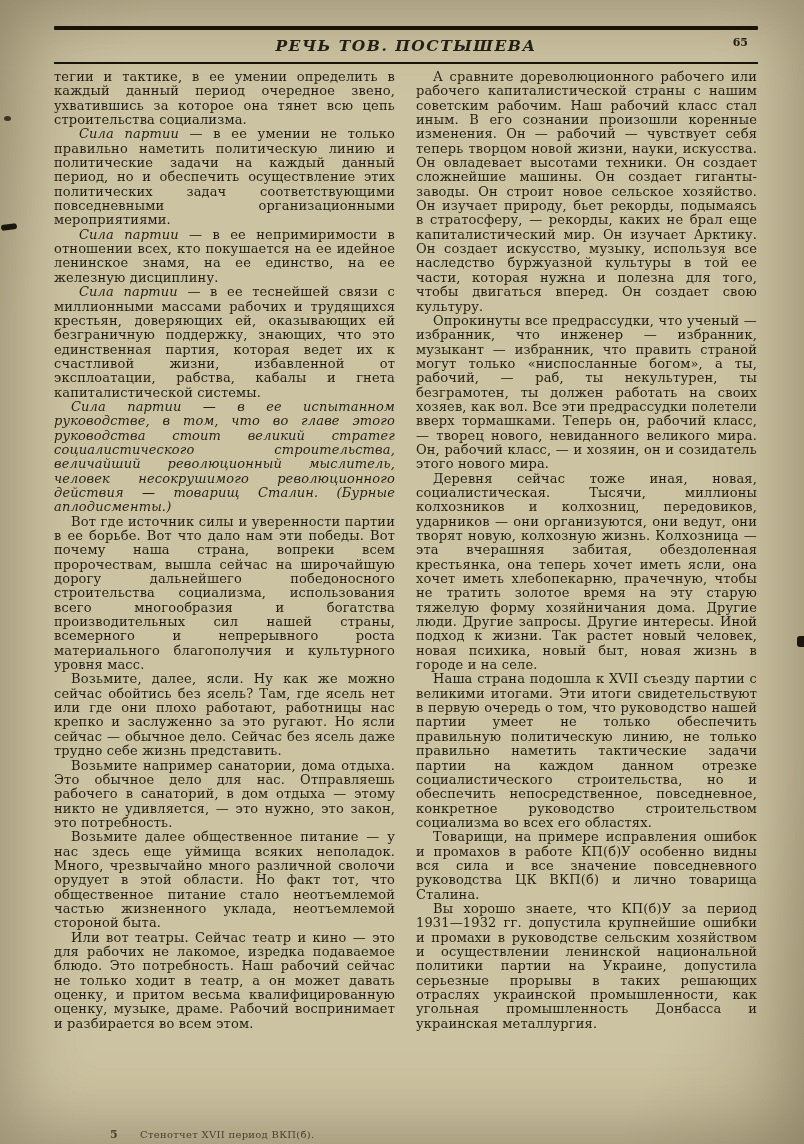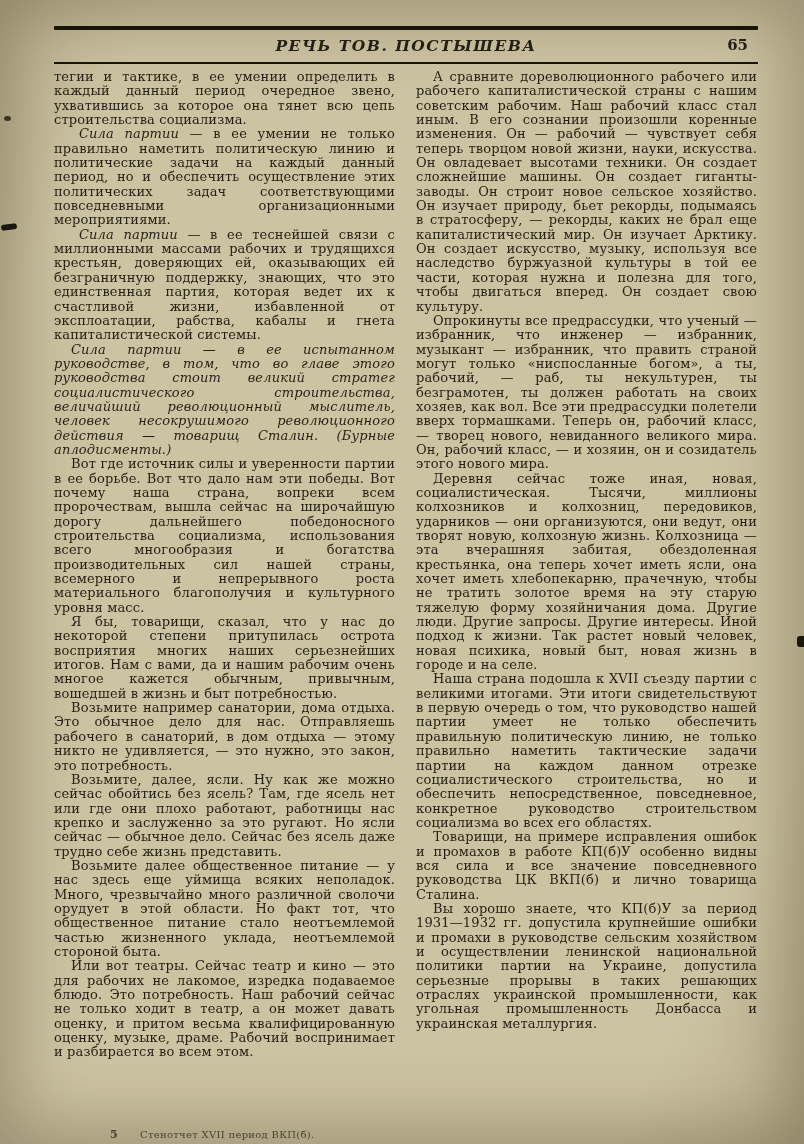--- a/index.html
+++ b/index.html
@@ -41,21 +41,21 @@
     margin-top: 2px;
   }
   .header .title {
     position: absolute; left: 0; right: 0; top: 4px;
     text-align: center;
     font-weight: bold; font-style: italic;
     font-size: 15.5px; letter-spacing: 1.5px;
   }
   .header .pagenum {
     position: absolute; right: 10px; top: 4px;
-    font-weight: bold; font-size: 15px;
+    font-weight: bold; font-size: 11px;
   }
   .columns {
     display: flex; gap: 21px;
     margin-top: 6px;
     height: 1038px;
     overflow: hidden;
   }
   .col {
     width: 341px;
     text-align: justify;
@@ -92,26 +92,26 @@
       <span class="title">РЕЧЬ ТОВ. ПОСТЫШЕВА</span>
       <span class="pagenum">65</span>
     </div>
 
     <div class="rule thin"></div>
 
     <div class="columns">
       <div class="col">
           <p class="no-indent">тегии и тактике, в ее умении определить в каждый данный период очередное звено, ухватившись за которое она тянет всю цепь строительства социализма.</p>
           <p><i class="lead">Сила партии</i> — в ее умении не только правильно наметить политическую линию и политические задачи на каждый данный период, но и обеспечить осуществление этих политических задач соответствующими повседневными организационными мероприятиями.</p>
+          <p><i class="lead">Сила партии</i> — в ее непримиримости в отношении всех, кто покушается на ее идейное ленинское знамя, на ее единство, на ее железную дисциплину.</p>
           <p><i class="lead">Сила партии</i> — в ее теснейшей связи с миллионными массами рабочих и трудящихся крестьян, доверяющих ей, оказывающих ей безграничную поддержку, знающих, что это единственная партия, которая ведет их к счастливой жизни, избавленной от эксплоатации, рабства, кабалы и гнета капиталистической системы.</p>
           <p class="italic">Сила партии — в ее испытанном руководстве, в том, что во главе этого руководства стоит великий стратег социалистического строительства, величайший революционный мыслитель, человек несокрушимого революционного действия — товарищ Сталин. (Бурные аплодисменты.)</p>
           <p>Вот где источник силы и уверенности партии в ее борьбе. Вот что дало нам эти победы. Вот почему наша страна, вопреки всем пророчествам, вышла сейчас на широчайшую дорогу дальнейшего победоносного строительства социализма, использования всего многообразия и богатства производительных сил нашей страны, всемерного и непрерывного роста материального благополучия и культурного уровня масс.</p>
-          <p>Я бы, товарищи, сказал, что у нас до некоторой степени притупилась острота восприятия многих наших серьезнейших итогов. Нам с вами, да и нашим рабочим очень многое кажется обычным, привычным, вошедшей в жизнь и быт потребностью.</p>
+          <p>Возьмите, далее, ясли. Ну как же можно сейчас обойтись без ясель? Там, где ясель нет или где они плохо работают, работницы нас крепко и заслуженно за это ругают. Но ясли сейчас — обычное дело. Сейчас без ясель даже трудно себе жизнь представить.</p>
           <p>Возьмите например санатории, дома отдыха. Это обычное дело для нас. Отправляешь рабочего в санаторий, в дом отдыха — этому никто не удивляется, — это нужно, это закон, это потребность.</p>
-          <p>Возьмите, далее, ясли. Ну как же можно сейчас обойтись без ясель? Там, где ясель нет или где они плохо работают, работницы нас крепко и заслуженно за это ругают. Но ясли сейчас — обычное дело. Сейчас без ясель даже трудно себе жизнь представить.</p>
           <p>Возьмите далее общественное питание — у нас здесь еще уймища всяких неполадок. Много, чрезвычайно много различной сволочи орудует в этой области. Но факт тот, что общественное питание стало неотъемлемой частью жизненного уклада, неотъемлемой стороной быта.</p>
           <p>Или вот театры. Сейчас театр и кино — это для рабочих не лакомое, изредка подаваемое блюдо. Это потребность. Наш рабочий сейчас не только ходит в театр, а он может давать оценку, и притом весьма квалифицированную оценку, музыке, драме. Рабочий воспринимает и разбирается во всем этом.</p>
         </div>
       <div class="col">
           <p>А сравните дореволюционного рабочего или рабочего капиталистической страны с нашим советским рабочим. Наш рабочий класс стал иным. В его сознании произошли коренные изменения. Он — рабочий — чувствует себя теперь творцом новой жизни, науки, искусства. Он овладевает высотами техники. Он создает сложнейшие машины. Он создает гиганты-заводы. Он строит новое сельское хозяйство. Он изучает природу, бьет рекорды, подымаясь в стратосферу, — рекорды, каких не брал еще капиталистический мир. Он изучает Арктику. Он создает искусство, музыку, используя все наследство буржуазной культуры в той ее части, которая нужна и полезна для того, чтобы двигаться вперед. Он создает свою культуру.</p>
           <p>Опрокинуты все предрассудки, что ученый — избранник, что инженер — избранник, музыкант — избранник, что править страной могут только «ниспосланные богом», а ты, рабочий, — раб, ты некультурен, ты безграмотен, ты должен работать на своих хозяев, как вол. Все эти предрассудки полетели вверх тормашками. Теперь он, рабочий класс, — творец нового, невиданного великого мира. Он, рабочий класс, — и хозяин, он и созидатель этого нового мира.</p>
           <p>Деревня сейчас тоже иная, новая, социалистическая. Тысячи, миллионы колхозников и колхозниц, передовиков, ударников — они организуются, они ведут, они творят новую, колхозную жизнь. Колхозница — эта вчерашняя забитая, обездоленная крестьянка, она теперь хочет иметь ясли, она хочет иметь хлебопекарню, прачечную, чтобы не тратить золотое время на эту старую тяжелую форму хозяйничания дома. Другие люди. Другие запросы. Другие интересы. Иной подход к жизни. Так растет новый человек, новая психика, новый быт, новая жизнь в городе и на селе.</p>
           <p>Наша страна подошла к XVII съезду партии с великими итогами. Эти итоги свидетельствуют в первую очередь о том, что руководство нашей партии умеет не только обеспечить правильную политическую линию, не только правильно наметить тактические задачи партии на каждом данном отрезке социалистического строительства, но и обеспечить непосредственное, повседневное, конкретное руководство строительством социализма во всех его областях.</p>
           <p>Товарищи, на примере исправления ошибок и промахов в работе КП(б)У особенно видны вся сила и все значение повседневного руководства ЦК ВКП(б) и лично товарища Сталина.</p>
           <p>Вы хорошо знаете, что КП(б)У за период 1931—1932 гг. допустила крупнейшие ошибки и промахи в руководстве сельским хозяйством и осуществлении ленинской национальной политики партии на Украине, допустила серьезные прорывы в таких решающих отраслях украинской промышленности, как угольная промышленность Донбасса и украинская металлургия.</p>

